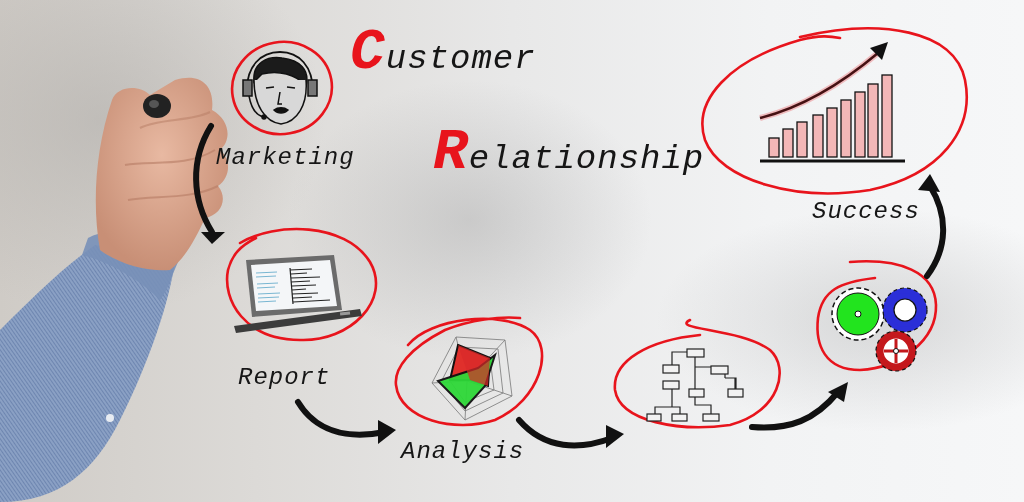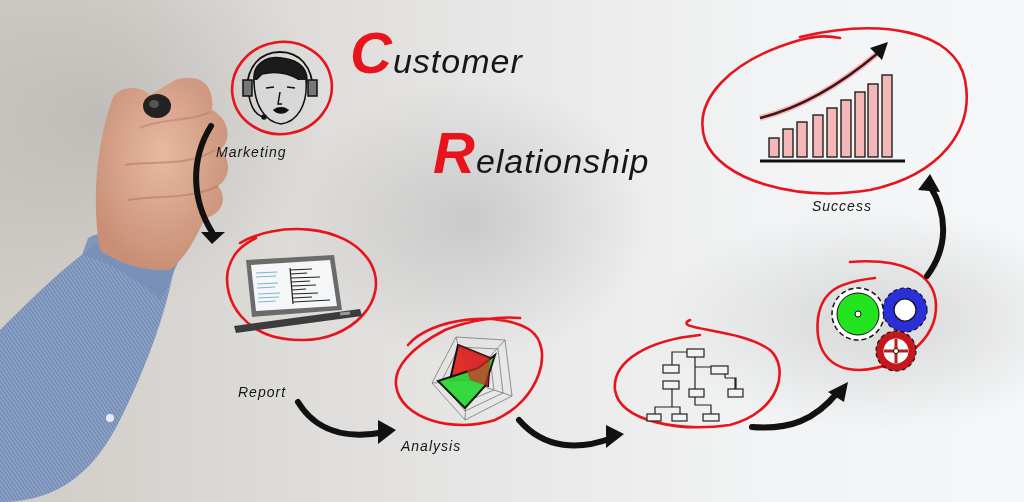--- a/index.html
+++ b/index.html
@@ -4,26 +4,26 @@
 <style>
   html,body{margin:0;padding:0;}
   body{width:1024px;height:502px;overflow:hidden;position:relative;
     font-family:"DejaVu Sans",sans-serif;}
   .scene{position:absolute;left:0;top:0;width:1024px;height:502px;overflow:hidden;
     background:
       radial-gradient(ellipse 320px 160px at 880px 320px, rgba(160,160,160,0.35), rgba(255,255,255,0) 70%),
       radial-gradient(ellipse 260px 200px at 470px 220px, rgba(150,150,150,0.35), rgba(255,255,255,0) 70%),
       radial-gradient(ellipse 300px 260px at 100px 120px, rgba(175,172,168,0.55), rgba(255,255,255,0) 75%),
       linear-gradient(90deg,#cfcbc6 0%,#dcdad7 25%,#e8e8e8 50%,#f2f3f4 75%,#f6f7f8 100%);}
-  .word{position:absolute;font-family:Liberation Sans, sans-serif;font-style:italic;color:#161616;
+  .word{position:absolute;font-family:Liberation Mono, monospace;font-style:italic;color:#161616;
     letter-spacing:1px;white-space:nowrap;}
   .cap{color:#e8141c;font-weight:bold;font-style:italic;}
   .title-word{font-size:34px;}
   .title-word .cap{font-size:58px;line-height:1;}
-  .label{font-size:14px;}
+  .label{font-size:24px;}
   svg{position:absolute;left:0;top:0;}
 </style>
 </head>
 <body>
 
 <div class="scene">
 
   <svg width="1024" height="502" viewBox="0 0 1024 502">
     <defs>
       <pattern id="stripes" width="3" height="3" patternUnits="userSpaceOnUse" patternTransform="rotate(-35)">
@@ -187,17 +187,17 @@
   </svg>
 
   <div class="word title-word" style="left:350px;top:24px;">
     <span class="cap">C</span><span>ustomer</span>
   </div>
   <div class="word title-word" style="left:433px;top:124px;">
     <span class="cap">R</span><span>elationship</span>
   </div>
 
   <div class="word label" style="left:216px;top:144px;">Marketing</div>
-  <div class="word label" style="left:238px;top:364px;margin-top:20px;">Report</div>
+  <div class="word label" style="left:238px;top:364px;">Report</div>
   <div class="word label" style="left:401px;top:438px;">Analysis</div>
   <div class="word label" style="left:812px;top:198px;text-align:center;">Success</div>
 
 </div>
 
 </body></html>

